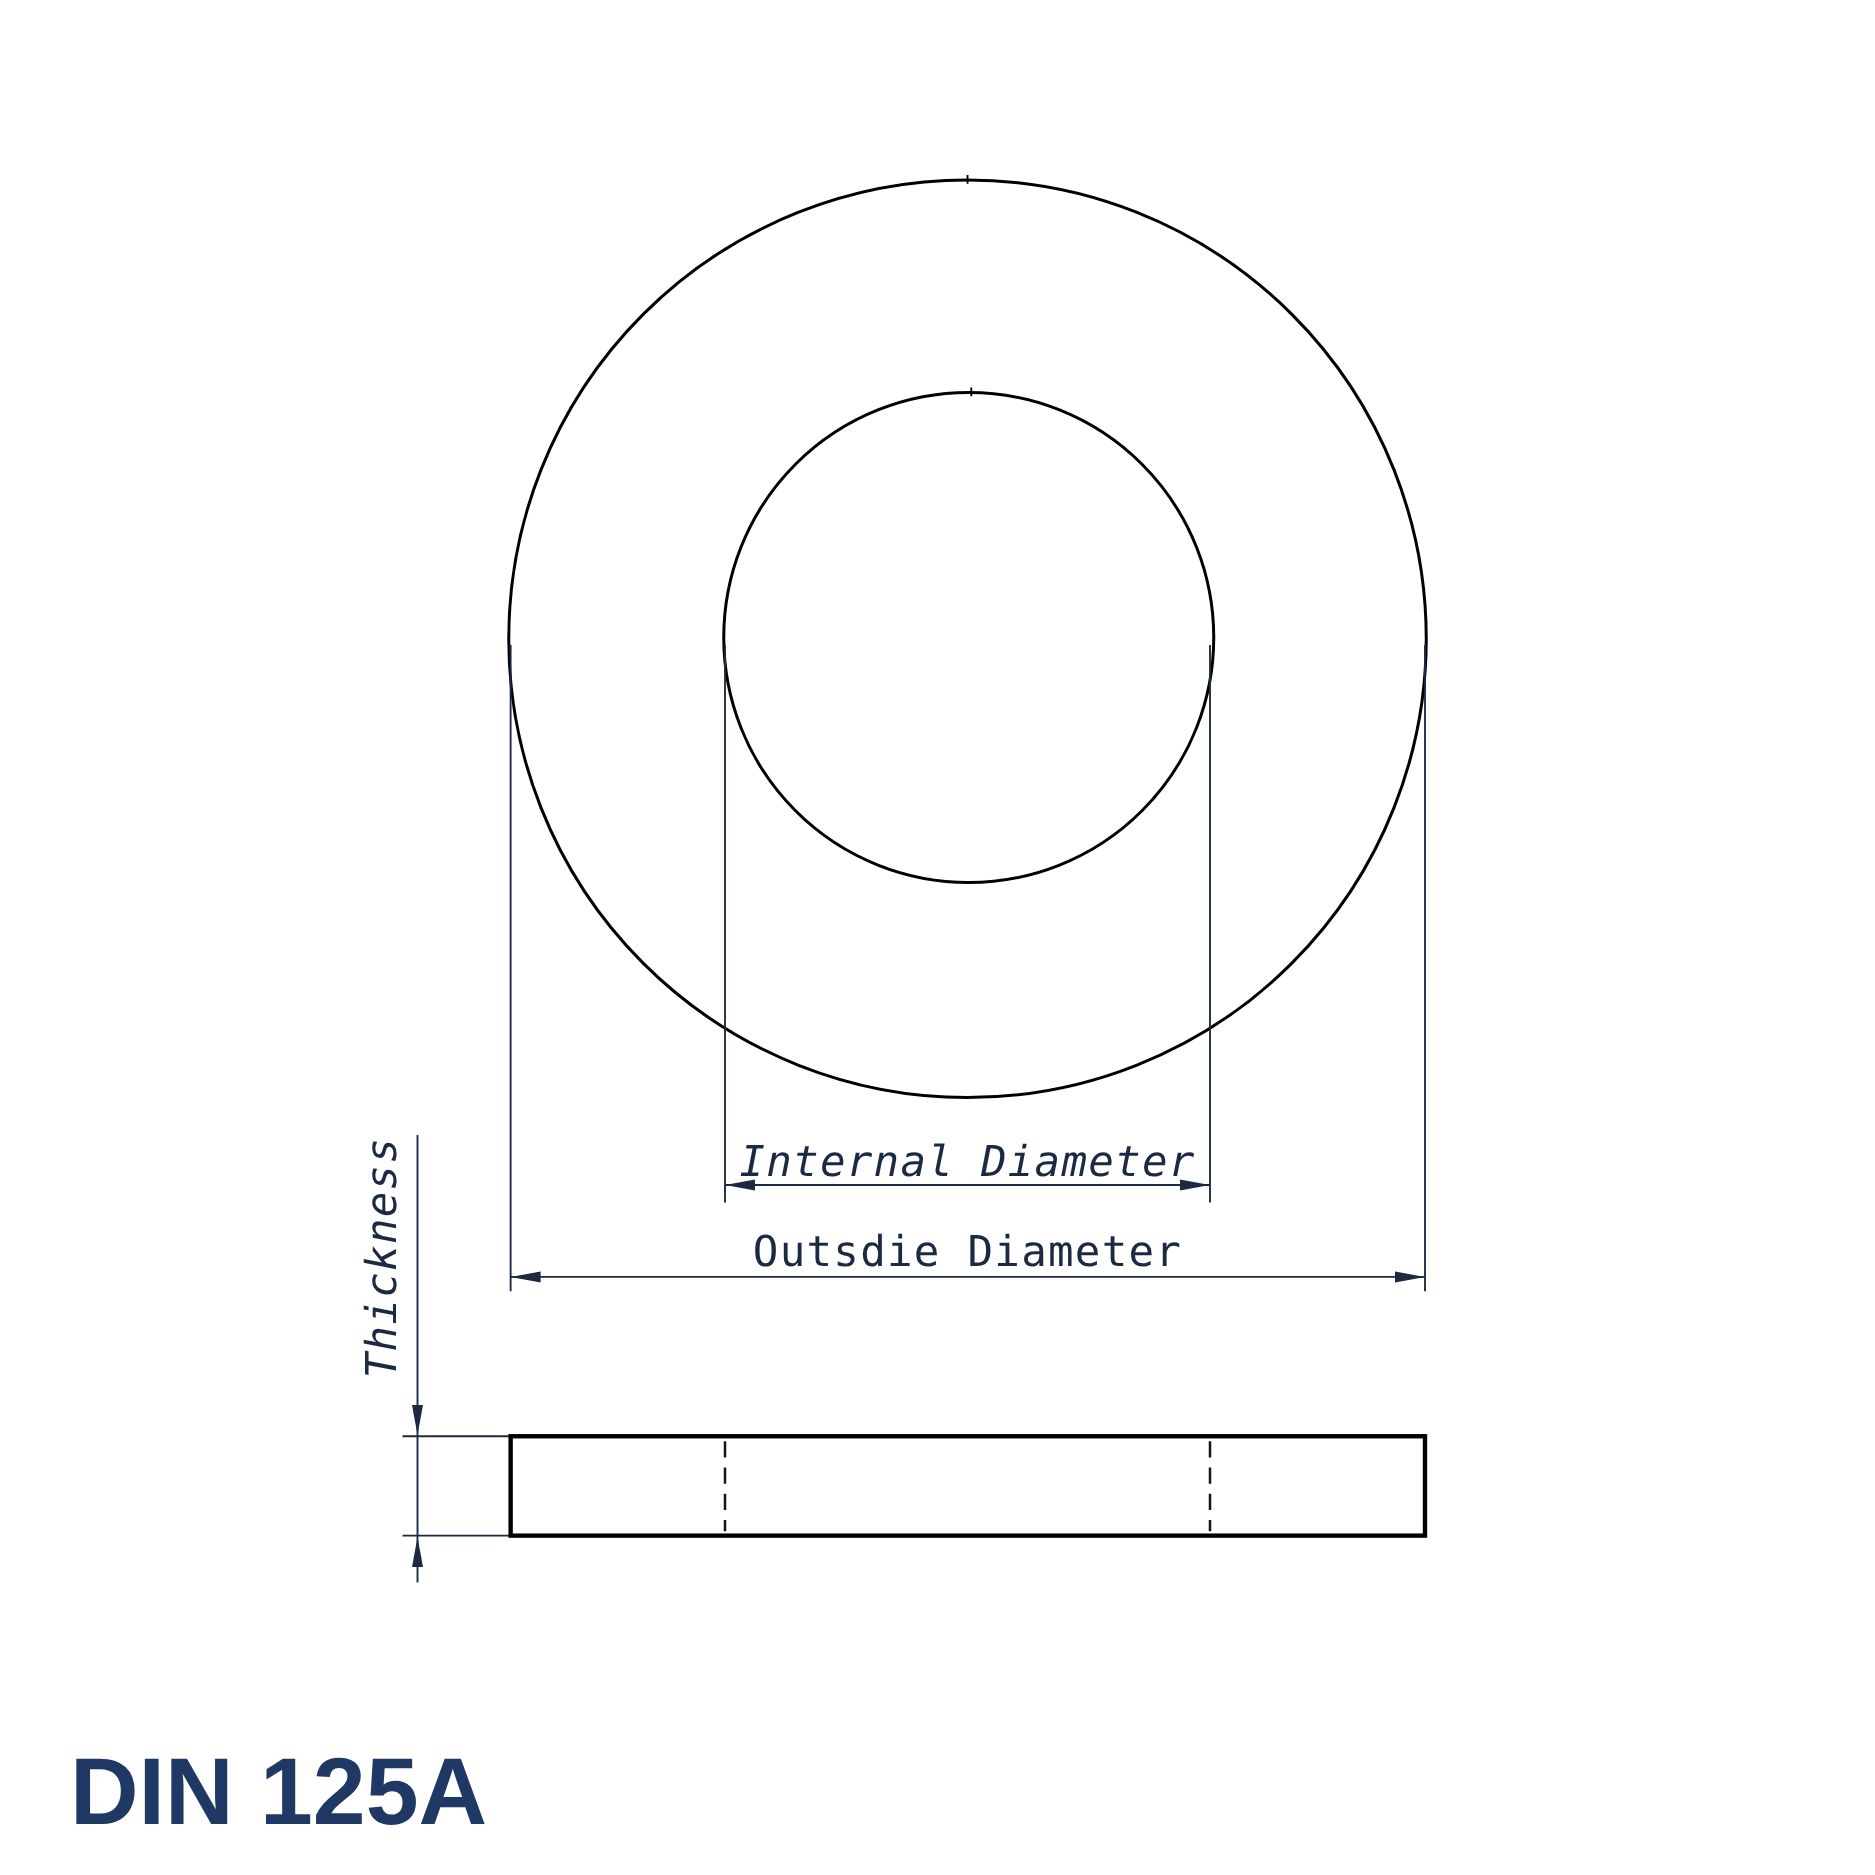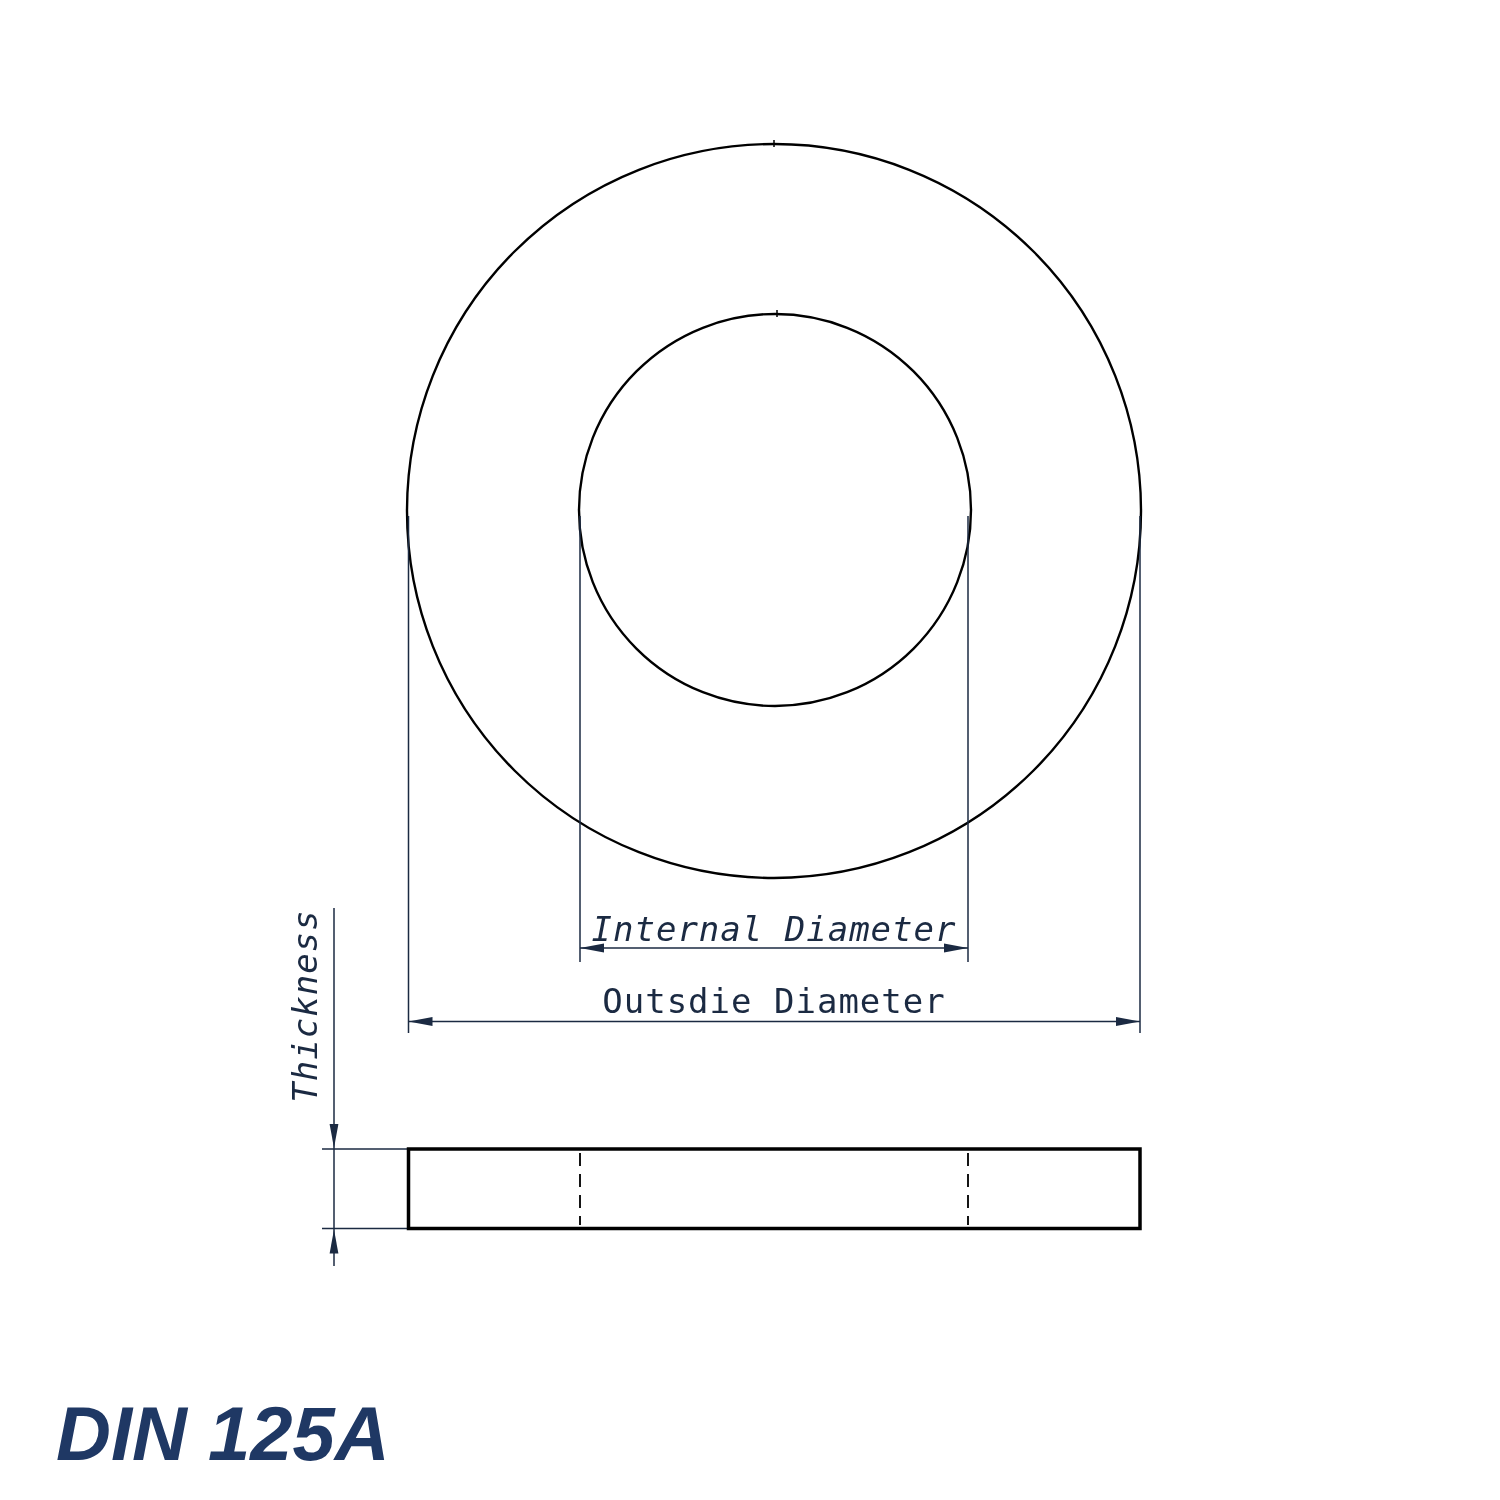--- a/index.html
+++ b/index.html
@@ -34,21 +34,20 @@
   .title{
     position:absolute;
     left:56px;
     top:1390px;
     font-family:"Liberation Sans", sans-serif;
     font-weight:bold;
     font-size:76px;
     color:var(--c-title);
     letter-spacing:0px;
     white-space:nowrap;
-    font-style:italic;
   }
 </style>
 </head>
 <body>
 
 <div class="canvas">
 
   <svg width="1500" height="1500" viewBox="0 0 1500 1500">
 
     <circle class="outline" cx="774" cy="511" r="367"></circle>

